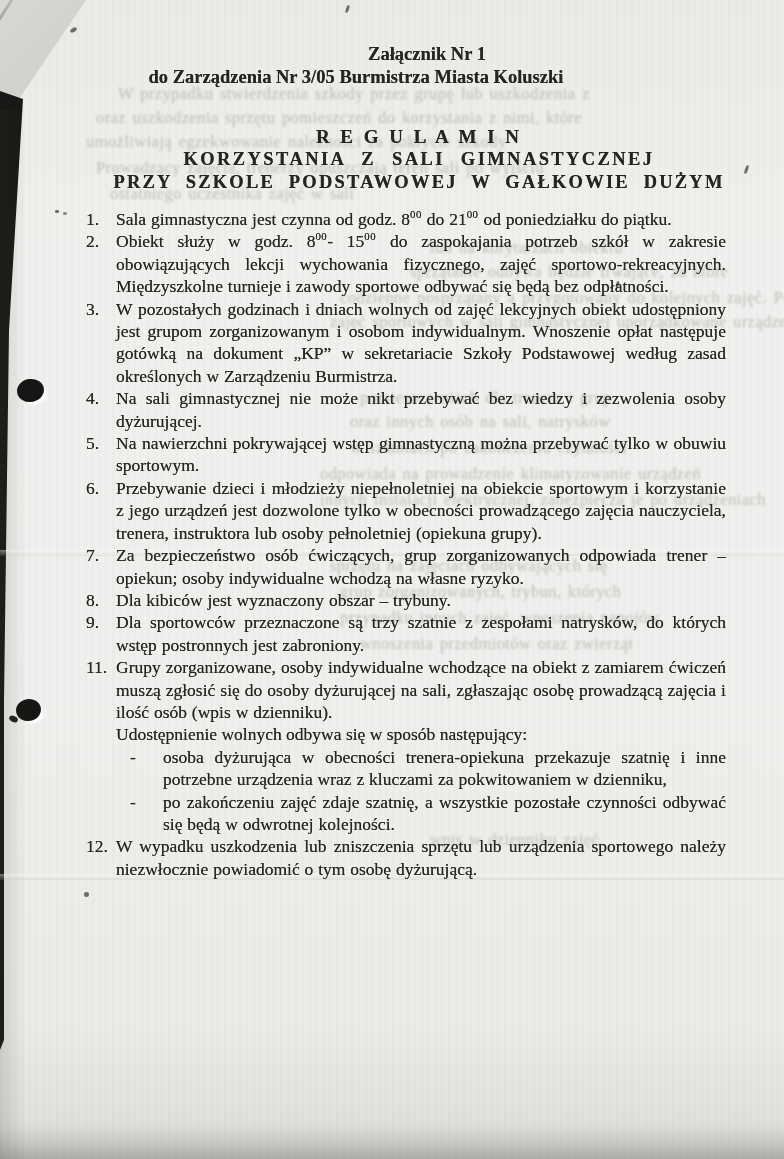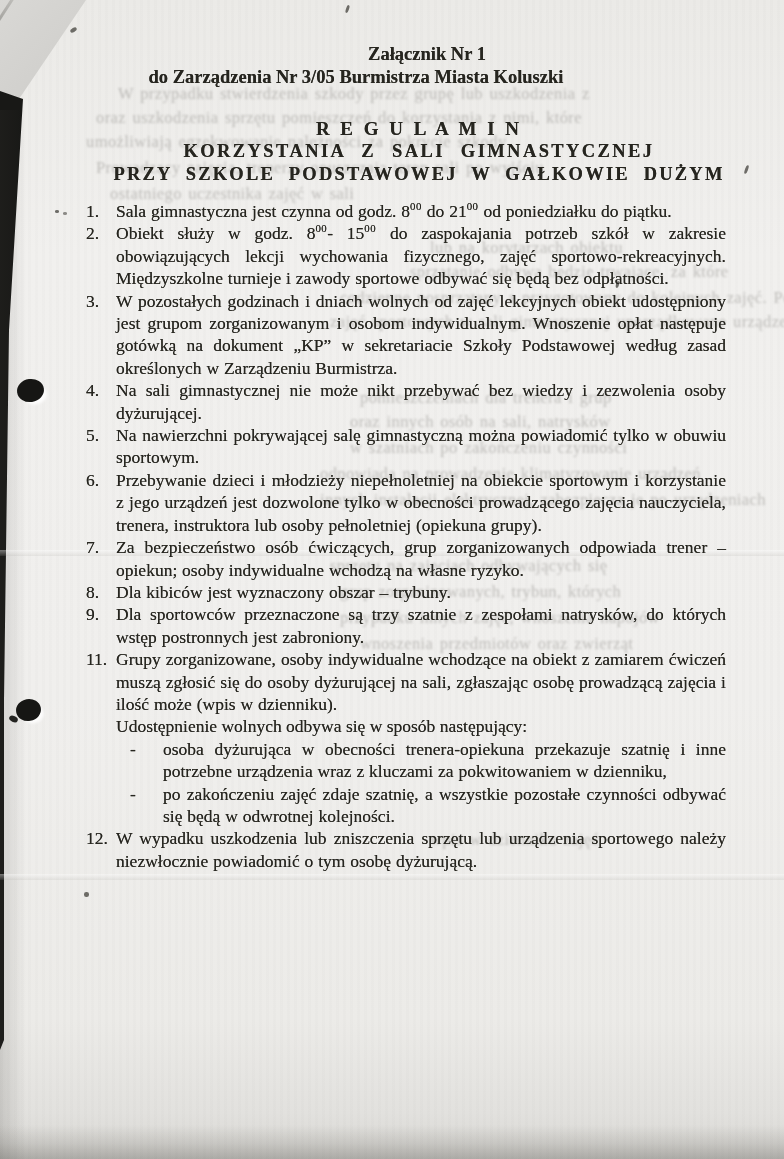--- a/index.html
+++ b/index.html
@@ -56,21 +56,21 @@
     opacity:.5; filter:blur(1.1px); letter-spacing:.4px; word-spacing:2px;
   }
   
   .content {
     position:absolute; left:86px; top:0; width:640px;
     text-shadow:0 0 .6px rgba(40,40,35,.75);
   }
   .attachment { margin-top:43px; text-align:center; font-weight:bold; font-size:18.5px; line-height:23px; }
   .attachment .line1 { position:relative; left:21px; }
   .attachment .line2 { position:relative; left:-50px; }
-  .title-block { margin-top:28px; text-align:center; font-weight:bold; position:relative; left:13px; }
+  .title-block { margin-top:36px; text-align:center; font-weight:bold; position:relative; left:13px; }
   .title-1 { font-size:19px; line-height:23px; letter-spacing:3px; }
   .title-2 { font-size:18.5px; line-height:23px; letter-spacing:2.4px; word-spacing:9px; }
   .title-3 { font-size:18.5px; line-height:23px; letter-spacing:2.2px; word-spacing:7px; }
   #reg-list { margin-top:14px; font-size:17.5px; line-height:22.4px; }
   .reg-item { display:flex; }
   .reg-num { flex:0 0 30px; white-space:nowrap; }
   .reg-body { flex:1 1 auto; min-width:0; }
   .reg-text { text-align:justify; word-spacing:.5px; }
   .reg-sub { text-align:left; }
   .dash-row { display:flex; padding-left:14px; }
@@ -152,21 +152,21 @@
         </div>
         <div class="reg-item">
           <span class="reg-num">4.</span>
           <div class="reg-body">
             <div class="reg-text">Na sali gimnastycznej nie może nikt przebywać bez wiedzy i zezwolenia osoby dyżurującej.</div>
           </div>
         </div>
         <div class="reg-item">
           <span class="reg-num">5.</span>
           <div class="reg-body">
-            <div class="reg-text">Na nawierzchni pokrywającej salę gimnastyczną można powiadomić tylko w obuwiu sportowym.</div>
+            <div class="reg-text">Na nawierzchni pokrywającej wstęp gimnastyczną można przebywać tylko w obuwiu sportowym.</div>
           </div>
         </div>
         <div class="reg-item">
           <span class="reg-num">6.</span>
           <div class="reg-body">
             <div class="reg-text">Przebywanie dzieci i młodzieży niepełnoletniej na obiekcie sportowym i korzystanie z jego urządzeń jest dozwolone tylko w obecności prowadzącego zajęcia nauczyciela, trenera, instruktora lub osoby pełnoletniej (opiekuna grupy).</div>
           </div>
         </div>
         <div class="reg-item">
           <span class="reg-num">7.</span>
@@ -182,21 +182,21 @@
         </div>
         <div class="reg-item">
           <span class="reg-num">9.</span>
           <div class="reg-body">
             <div class="reg-text">Dla sportowców przeznaczone są trzy szatnie z zespołami natrysków, do których wstęp postronnych jest zabroniony.</div>
           </div>
         </div>
         <div class="reg-item">
           <span class="reg-num">11.</span>
           <div class="reg-body">
-            <div class="reg-text">Grupy zorganizowane, osoby indywidualne wchodzące na obiekt z zamiarem ćwiczeń muszą zgłosić się do osoby dyżurującej na sali, zgłaszając osobę prowadzącą zajęcia i ilość może (wpis w dzienniku).</div>
+            <div class="reg-text">Grupy zorganizowane, osoby indywidualne wchodzące na obiekt z zamiarem ćwiczeń muszą zgłosić się do osoby dyżurującej na sali, zgłaszając osobę prowadzącą zajęcia i ilość osób (wpis w dzienniku).</div>
             <div class="reg-sub">Udostępnienie wolnych odbywa się w sposób następujący:</div>
             <div class="dash-row">
               <span class="dash-marker">-</span>
               <div class="dash-text">osoba dyżurująca w obecności trenera-opiekuna przekazuje szatnię i inne potrzebne urządzenia wraz z kluczami za pokwitowaniem w dzienniku,</div>
             </div>
             <div class="dash-row">
               <span class="dash-marker">-</span>
               <div class="dash-text">po zakończeniu zajęć zdaje szatnię, a wszystkie pozostałe czynności odbywać się będą w odwrotnej kolejności.</div>
             </div>
           </div>

